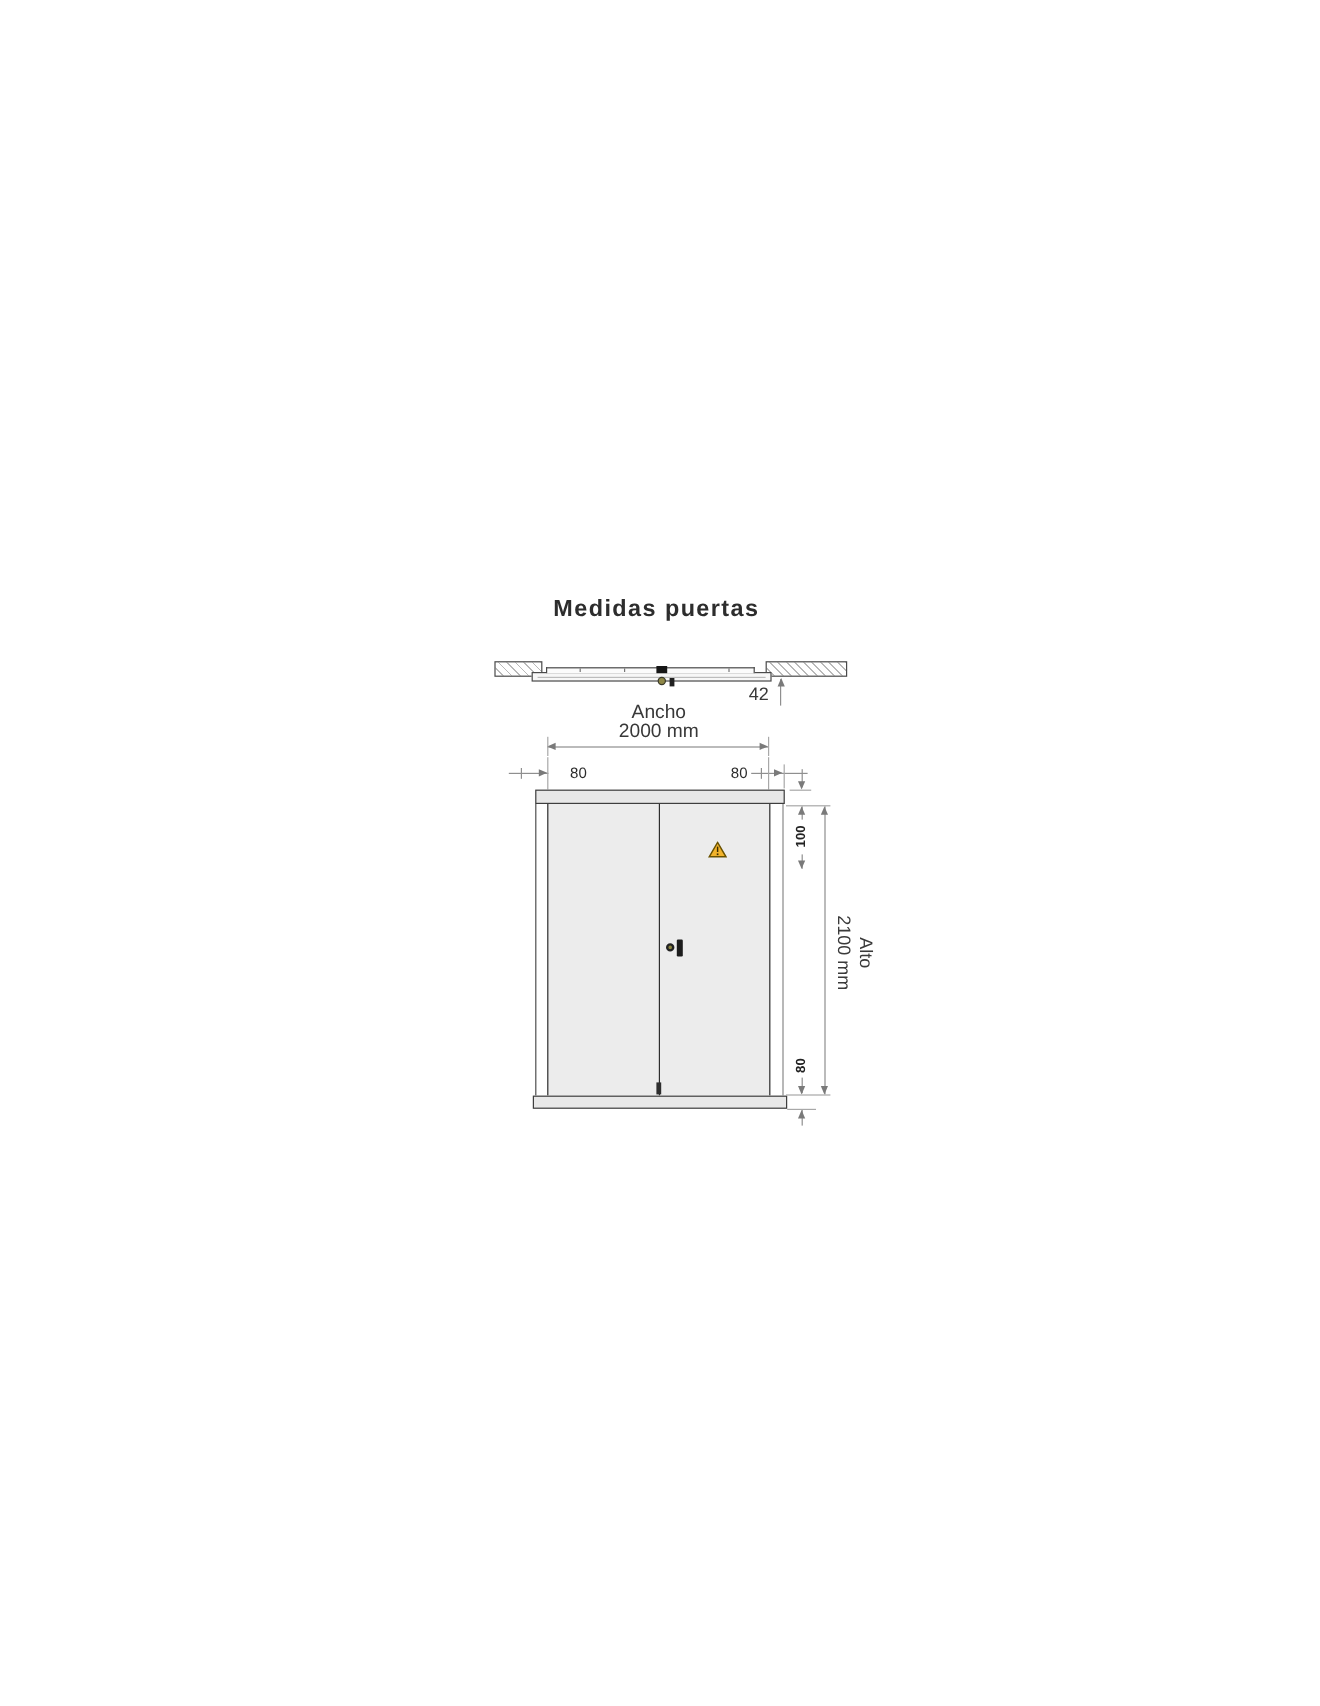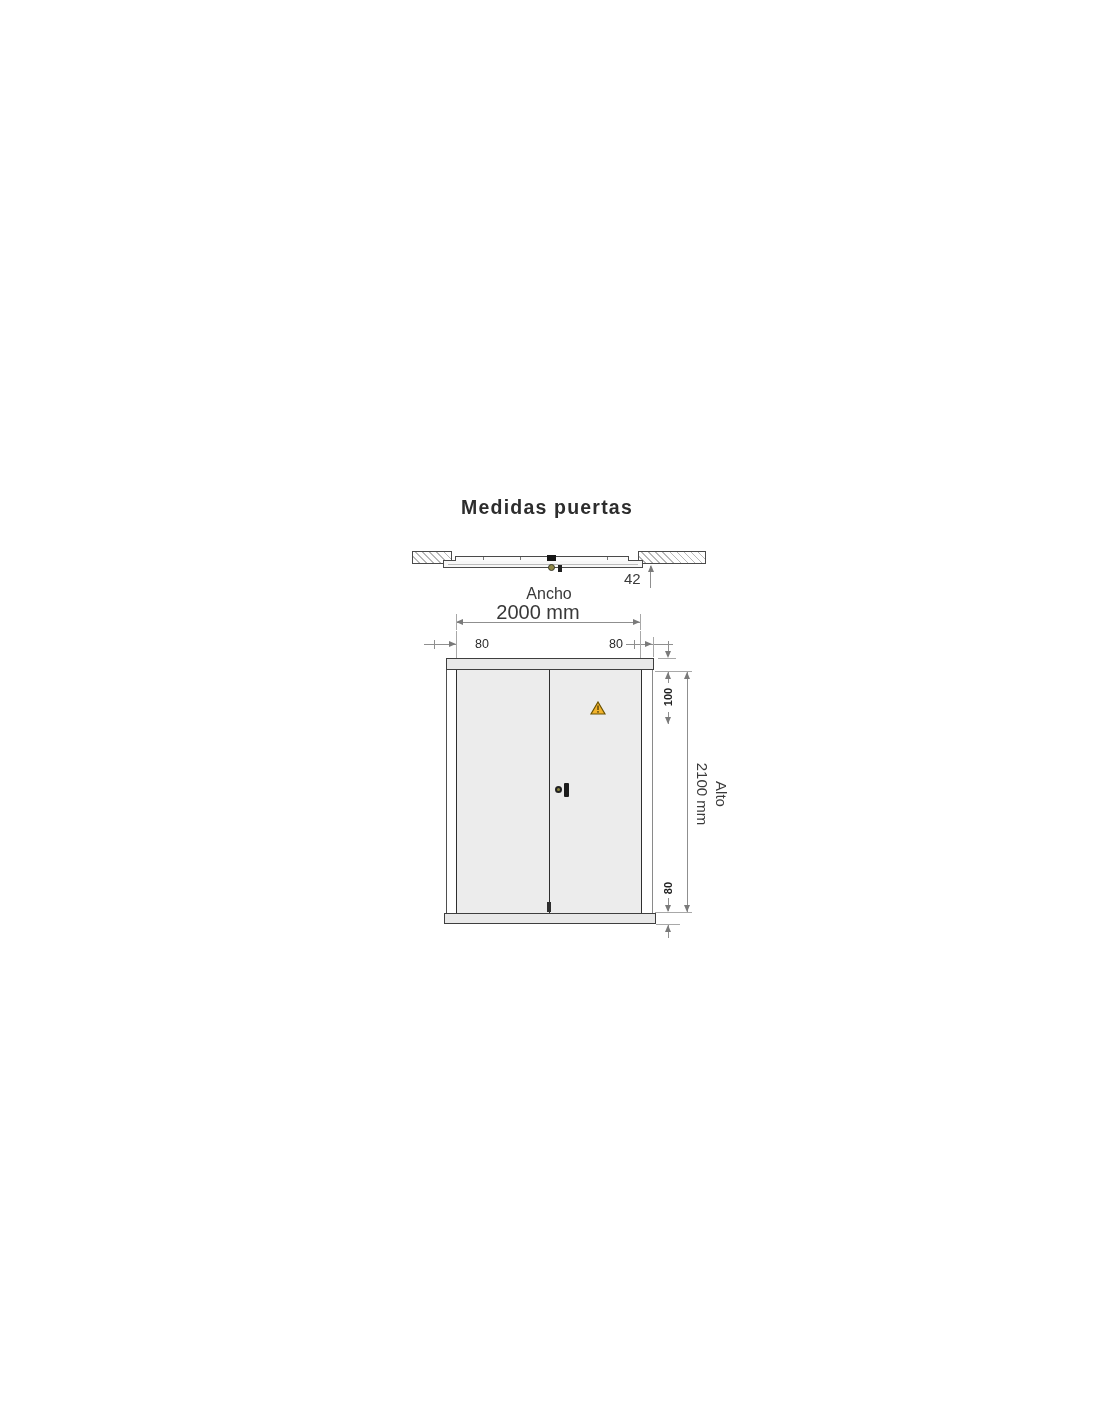--- a/index.html
+++ b/index.html
@@ -55,21 +55,21 @@
   <div class="vl" style="left:607px;top:557px;height:3px;background:#777;"></div>
   <div class="abs" style="left:547px;top:555px;width:9px;height:6px;background:#161616;"></div>
   <div class="abs" style="left:548px;top:564px;width:7px;height:7px;border-radius:50%;background:#8e8747;border:1px solid #3a3a2a;"></div>
   <div class="abs" style="left:558px;top:565px;width:4px;height:7px;background:#202020;"></div>
 
   <div class="vl" style="left:650px;top:566px;height:22px;"></div>
   <div class="arr up" style="left:648px;top:565px;"></div>
   <div class="dimtext" style="left:624px;top:570px;font-size:15px;color:#3a3a3a;">42</div>
 
   <div class="label-mid" style="left:449px;top:585px;font-size:16px;">Ancho</div>
-  <div class="label-mid" style="left:438px;top:601px;font-size:20px;">2000 mm</div>
+  <div class="label-mid" style="left:449px;top:601px;font-size:16px;">2000 mm</div>
 
   <div class="hl" style="left:456px;top:622px;width:184px;"></div>
   <div class="arr left" style="left:456px;top:619px;"></div>
   <div class="arr right" style="left:633px;top:619px;"></div>
   <div class="vl ext" style="left:456px;top:614px;height:16px;"></div>
   <div class="vl ext" style="left:640px;top:614px;height:16px;"></div>
 
   <div class="hl" style="left:424px;top:644px;width:33px;"></div>
   <div class="vl" style="left:434px;top:640px;height:9px;"></div>
   <div class="arr right" style="left:449px;top:641px;"></div>

